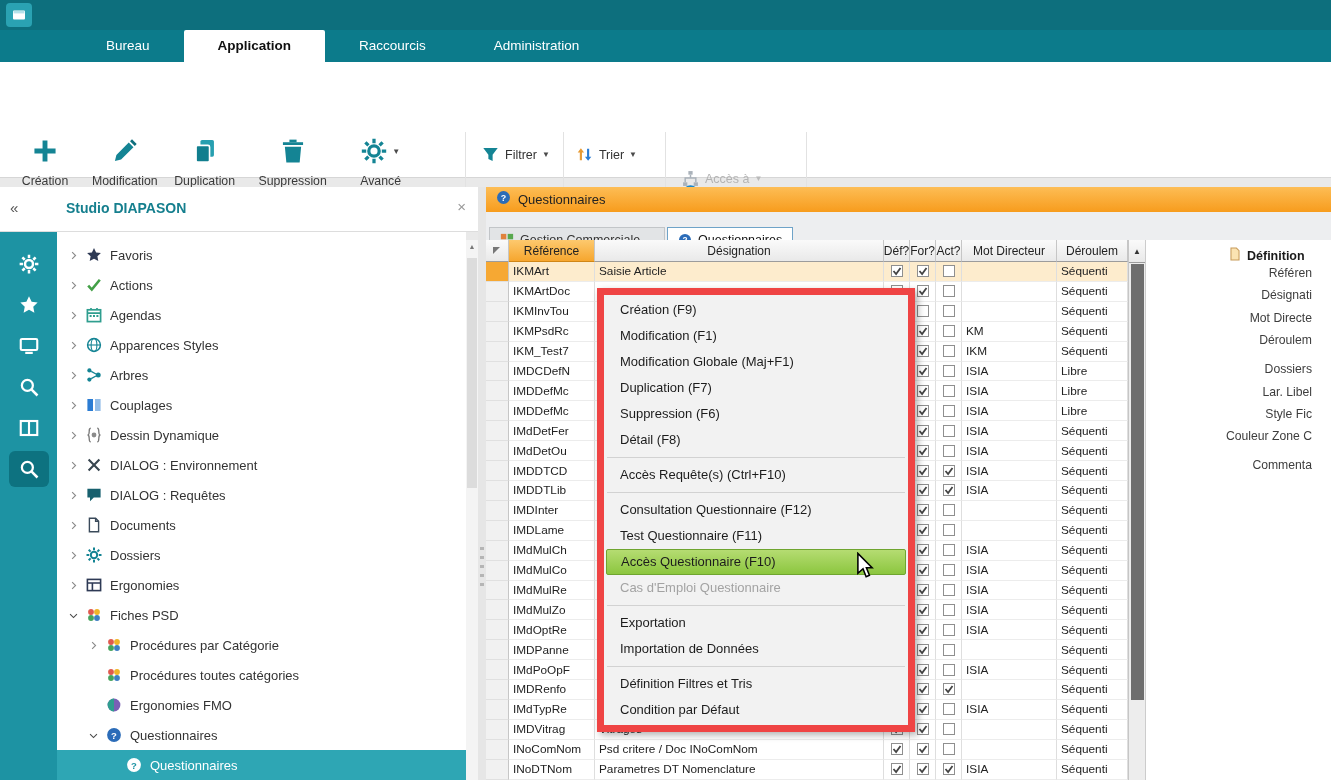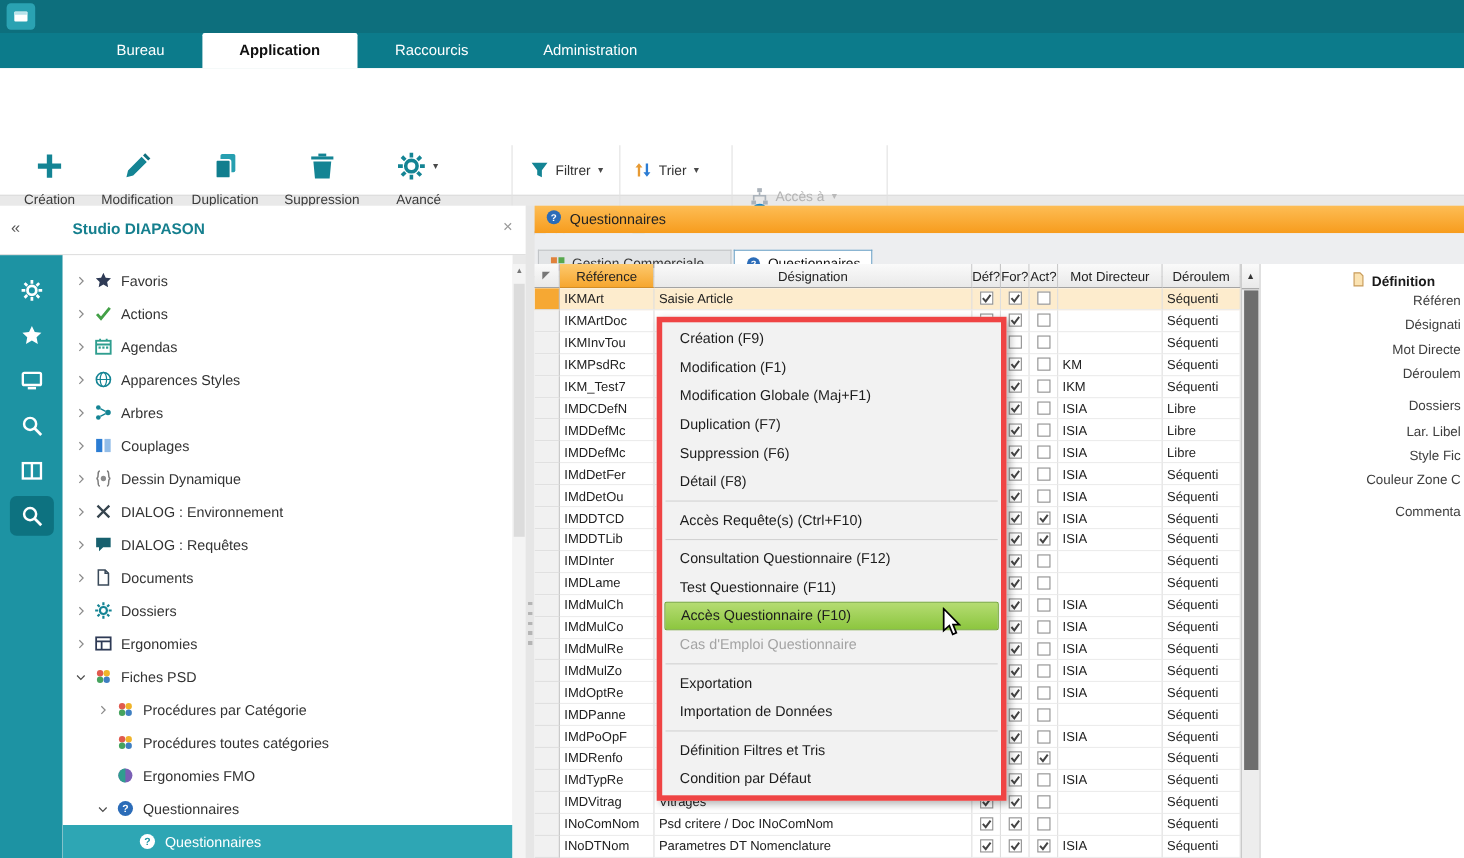--- a/index.html
+++ b/index.html
@@ -101,24 +101,24 @@
   .vscroll .upbox{height:22px;background:linear-gradient(#fafafa,#e9e9e9);border-bottom:1px solid #9c9c9c;
                   display:flex;align-items:center;justify-content:center;font-size:8px;color:#333;}
   .vscroll .thumb{position:absolute;left:2px;top:24px;width:13px;height:436px;background:#6e6e6e;}
 
   
   .panel{position:absolute;left:1145px;top:240px;width:186px;height:540px;background:#fff;
          border-left:1px solid #ccc;box-sizing:border-box;}
   .ptitle{position:absolute;left:82px;top:7px;display:flex;align-items:center;font-size:12.5px;
           font-weight:bold;color:#1a1a1a;}
   .ptitle .ic{margin-right:5px;}
-  .pfield{position:absolute;right:3px;font-size:12.2px;color:#3d3d3d;white-space:nowrap;text-align:right;}
+  .pfield{position:absolute;right:19px;font-size:12.2px;color:#3d3d3d;white-space:nowrap;text-align:right;}
 
   
-  .cmenu{position:absolute;left:597px;top:288px;width:318px;background:#f2f2f2;border:5px solid #ef4444;
+  .cmenu{position:absolute;left:597px;top:288px;width:318px;background:#f2f2f2;border:7px solid #ef4444;
          box-shadow:3px 3px 7px rgba(0,0,0,.3);padding:2px 0;box-sizing:border-box;z-index:40;}
   .mi{height:26px;line-height:26px;padding-left:16px;font-size:13px;color:#1c1c1c;position:relative;cursor:default;}
   .mi.dis{color:#a3a3a3;}
   .mi.hl{background:linear-gradient(#b5dc72,#8cc63f);border:1px solid #6fa52f;box-sizing:border-box;
          line-height:24px;margin:0 2px;padding-left:14px;border-radius:2px;}
   .msep{height:1px;background:#d2d2d2;margin:4px 3px;}
 
   .cursor{position:absolute;left:856px;top:552px;z-index:60;}
 </style>
 </head>

